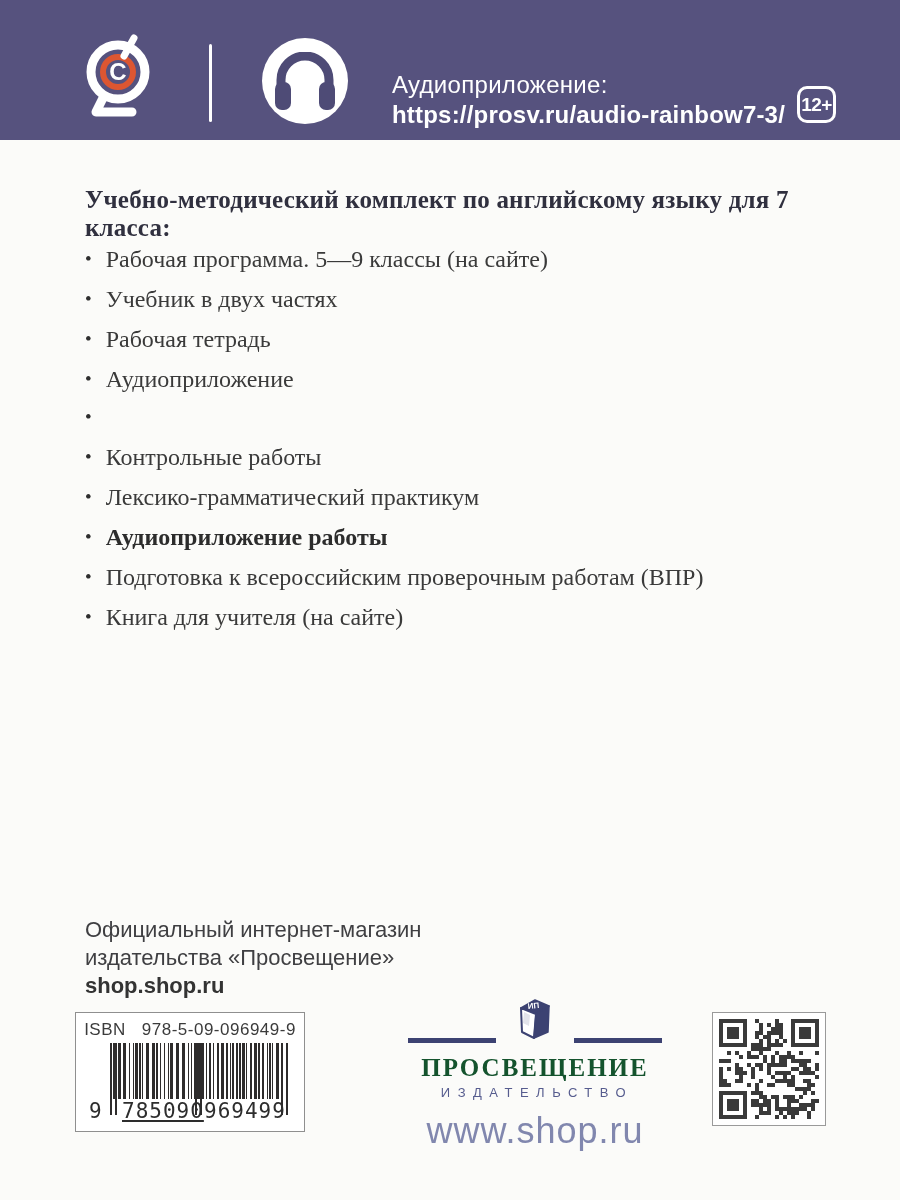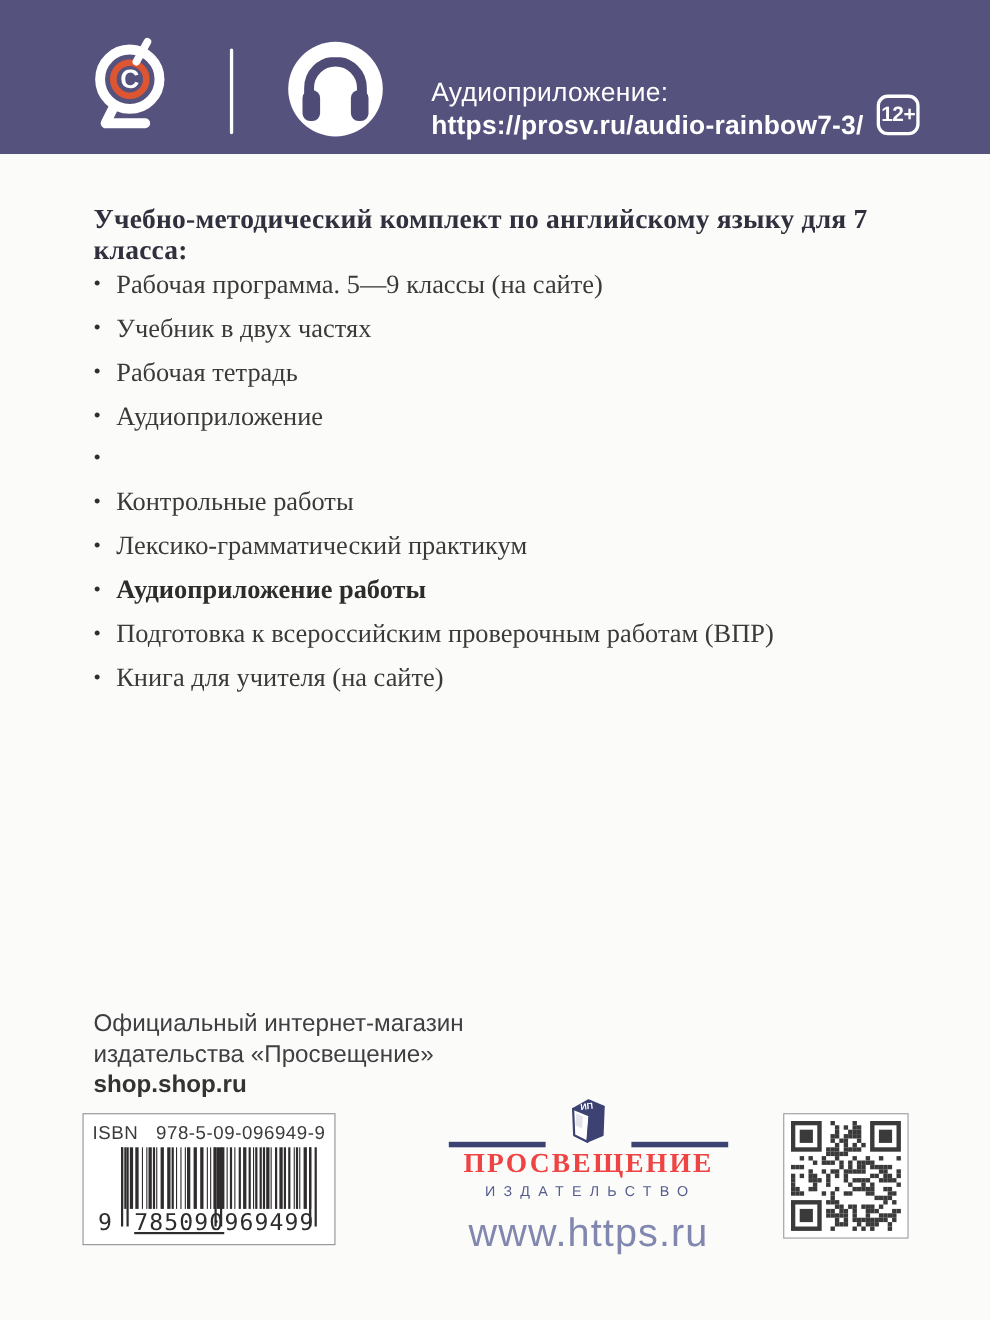--- a/index.html
+++ b/index.html
@@ -45,22 +45,22 @@
   .ean span{position:absolute;letter-spacing:1px;}
   .ean .d0{left:13px;}
   .ean .d1{left:46px;text-decoration:underline;}
   .ean .d2{left:128px;}
 
   
   .pub{position:absolute;left:400px;top:996px;width:270px;text-align:center;}
   .pub-cube{display:block;margin:0 auto;}
   .pub-line{position:absolute;top:42px;width:88px;height:5px;background:#3c4272;}
   .pub-line.l{left:8px;} .pub-line.r{right:8px;}
-  .pub-name{font-family:"Liberation Serif",serif;font-size:25px;font-weight:700;color:#ef4444;
-    letter-spacing:2px;margin-top:2px;}
+  .pub-name{font-family:"Liberation Serif",serif;font-size:25px;font-weight:700;color:#14532d;
+    letter-spacing:2px;margin-top:12px;}
   .pub-sub{font-size:13px;color:#565c8e;letter-spacing:7.5px;margin-top:3px;text-indent:4px;}
   .pub-url{font-size:36px;color:#8187ae;letter-spacing:1px;margin-top:10px;}
 
   
   .qr{position:absolute;left:712px;top:1012px;width:114px;height:114px;background:#ffffff;
     border:1px solid #9a9a9a;box-sizing:border-box;}
   .qr svg{position:absolute;left:6px;top:6px;}
 </style>
 </head>
 <body>
@@ -212,21 +212,21 @@
       <polygon points="6,12 20,4 34,10 21,18" fill="#3c4272" stroke="#3c4272" stroke-width="1.5" stroke-linejoin="round"></polygon>
       <polygon points="6,12 21,18 19,42 7,36" fill="#ffffff" stroke="#3c4272" stroke-width="2" stroke-linejoin="round"></polygon>
       <polygon points="21,18 34,10 33,36 19,42" fill="#3c4272" stroke="#3c4272" stroke-width="1.5" stroke-linejoin="round"></polygon>
       <text x="13" y="13" font-family="Liberation Sans, sans-serif" font-size="8" font-weight="700" fill="#ffffff" transform="rotate(-6 13 13)">ИП</text>
       <polygon points="9,16 15,19 14,30 8,27" fill="#3c4272" opacity="0.15"></polygon>
     </svg>
     <div class="pub-line l"></div>
     <div class="pub-line r"></div>
     <div class="pub-name">ПРОСВЕЩЕНИЕ</div>
     <div class="pub-sub">ИЗДАТЕЛЬСТВО</div>
-    <div class="pub-url">www.https.ru</div>
+    <div class="pub-url">www.shop.ru</div>
   </div>
 
   <div class="qr" id="qr">
       <svg width="100" height="100" viewBox="0 0 100 100">
         <rect x="0" y="0" width="28" height="28" fill="#3a3a3a"></rect>
         <rect x="4" y="4" width="20" height="20" fill="#fff"></rect>
         <rect x="8" y="8" width="12" height="12" fill="#3a3a3a"></rect>
         <rect x="72" y="0" width="28" height="28" fill="#3a3a3a"></rect>
         <rect x="76" y="4" width="20" height="20" fill="#fff"></rect>
         <rect x="80" y="8" width="12" height="12" fill="#3a3a3a"></rect>

